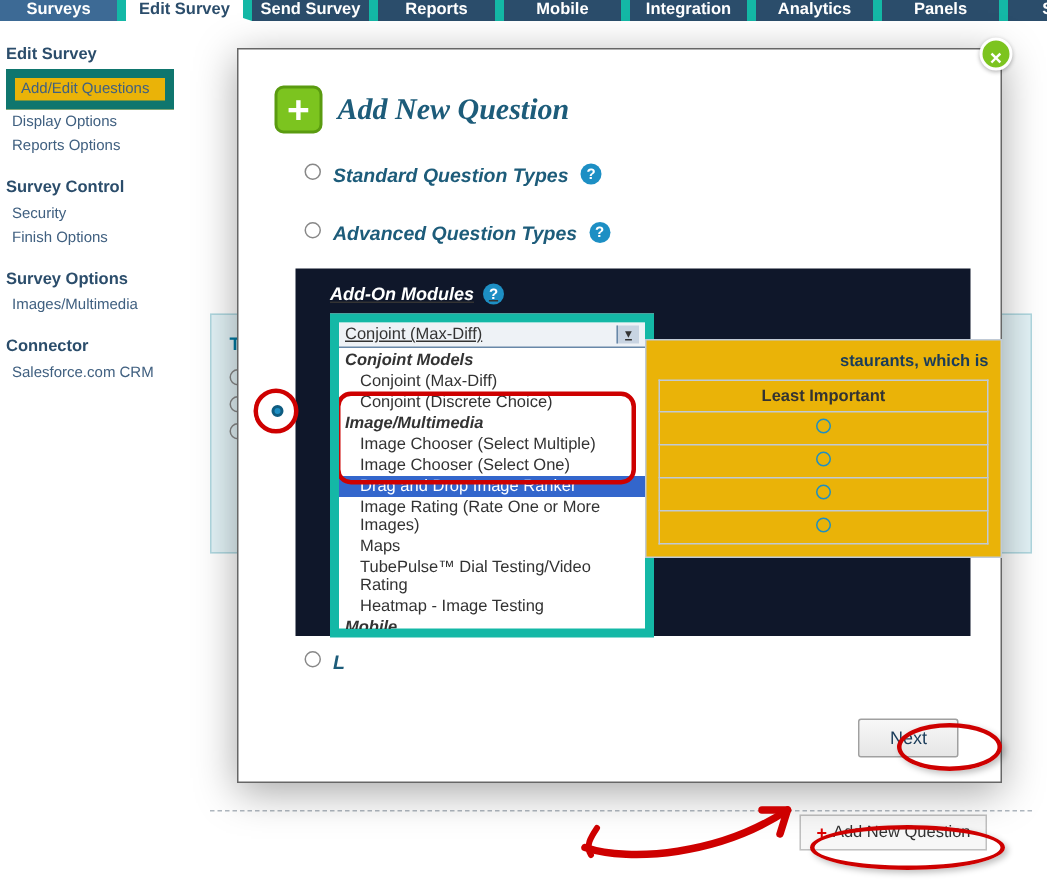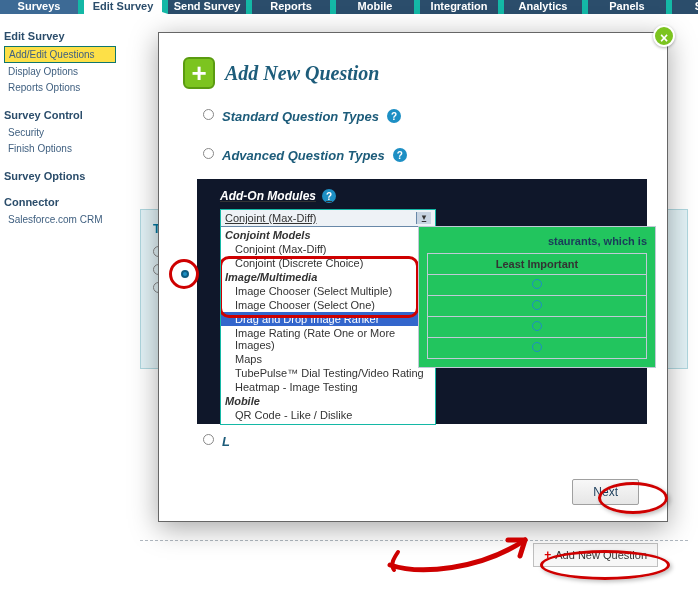--- a/index.html
+++ b/index.html
@@ -6,21 +6,21 @@
   body { background: #fff; font-size: 11px; color: #333; width: 698px; height: 595px; overflow: hidden; position: relative; }
   
   .tabbar { display: flex; background: #2b4d6b; }
   .tab { flex: 0 0 auto; padding: 0 0; color: #fff; font-size: 11px; font-weight: bold; text-align: center; border-right: 6px solid #14b8a6; cursor: pointer; width: 84px; }
   .tab.selected { background: #fff; color: #2b4d6b; border-bottom: 2px solid #fff; }
   .tab.surveys { background: #3d6a95; }
 
   .sidebar { position: absolute; left: 0; top: 24px; width: 120px; padding: 6px 4px; font-size: 10px; color: #406080; }
   .sidebar .group { margin-bottom: 14px; }
   .sidebar .group-title { font-weight: bold; color: #2b4d6b; margin-bottom: 4px; font-size: 11px; }
-  .sidebar .item { padding: 2px 4px; cursor: pointer; background: #fde047; border: 1px solid #0f766e; margin-bottom: 1px; color: #406080; }
+  .sidebar .item { padding: 2px 4px; cursor: pointer; background: #eab308; border: 6px solid #0f766e; margin-bottom: 1px; color: #406080; }
   .sidebar .item.plain { background: none; border: none; }
 
   .main-area { position: absolute; left: 130px; top: 24px; right: 0; bottom: 0; padding: 10px; }
   .survey-box { background: #e3f3f7; border: 1px solid #b0d8e0; padding: 12px; }
   .survey-title { color: #0078a0; font-weight: bold; font-size: 12px; margin-bottom: 10px; }
   .qopt { display: flex; align-items: center; gap: 6px; margin-bottom: 6px; font-size: 11px; color: #333; }
   .radio { width: 11px; height: 11px; border: 1px solid #888; border-radius: 50%; display: inline-block; }
 
   .add-q-btn { position: absolute; right: 40px; bottom: 28px; background: #f7f7f7; border: 1px solid #c0c0c0; padding: 4px 10px; font-size: 11px; cursor: pointer; display: flex; align-items: center; gap: 4px; }
   .plus-sm { color: #d00; font-weight: bold; font-size: 12px; }
@@ -36,30 +36,30 @@
   .modal-title { font-family: Georgia, serif; font-style: italic; font-size: 20px; color: #1d5c7a; font-weight: bold; }
   
   .qtype-row { display: flex; align-items: flex-start; gap: 8px; padding: 6px 0 6px 44px; font-size: 13px; color: #1d5c7a; font-family: Georgia, serif; font-style: italic; font-weight: bold; }
   .help-q { display: inline-flex; width: 14px; height: 14px; border-radius: 50%; background: #1d8fc4; color: #fff; font-size: 10px; font-style: normal; font-family: Arial; align-items: center; justify-content: center; }
   
   .addon-panel { margin: 10px 20px 0 38px; background: #0f172a; padding: 10px 12px 12px 23px; position: relative; height: 245px; text-decoration: underline; }
   .addon-label { color: #fff; font-family: Georgia, serif; font-style: italic; font-weight: bold; font-size: 12px; margin-bottom: 6px; display: flex; align-items: center; gap: 6px; }
   .addon-radio-circle { position: absolute; left: -28px; top: 80px; width: 30px; height: 30px; border: 3px solid #ce0000; border-radius: 50%; }
   .addon-radio-dot { position: absolute; left: -16px; top: 91px; width: 8px; height: 8px; border-radius: 50%; background: #1d8fc4; border: 2px solid #0f5c80; }
 
-  .dropdown-outer { background: #fff; border: 1px solid #14b8a6; width: 216px; height: 216px; overflow: hidden; position: relative; font-size: 11px; }
+  .dropdown-outer { background: #fff; border: 6px solid #14b8a6; width: 216px; height: 216px; overflow: hidden; position: relative; font-size: 11px; }
   .dd-selected { padding: 2px 4px; border-bottom: 1px solid #6888a8; background: #eef2f6; display: flex; justify-content: space-between; align-items: center; }
   .dd-selected .chev { width: 15px; height: 12px; background: #c8d4e2; border-left: 1px solid #6888a8; text-align: center; font-size: 9px; color: #333; }
   .dd-list { position: absolute; top: 18px; left: 0; right: 0; bottom: 0; overflow-y: auto; }
   .dd-group { font-style: italic; font-weight: bold; padding: 1px 4px; }
   .dd-item { padding: 1px 4px 1px 14px; cursor: pointer; }
   .dd-item.hl { background: #3366cc; color: #fff; }
   .hl-frame { position: absolute; border: 3px solid #ce0000; border-radius: 10px; pointer-events: none; }
 
-  .preview-box { position: absolute; right: 42px; top: 226px; width: 238px; background: #22c55e; border: 1px solid #c0cad6; padding: 8px; z-index: 22; }
+  .preview-box { position: absolute; right: 30px; top: 226px; width: 238px; background: #eab308; border: 1px solid #c0cad6; padding: 8px; z-index: 22; }
   .preview-box .p-title { font-weight: bold; font-size: 11px; color: #1a3c5a; margin-bottom: 6px; }
   .preview-table { width: 100%; border-collapse: collapse; font-size: 11px; }
   .preview-table th, .preview-table td { border: 1px solid #c0cad6; padding: 4px 6px; text-align: center; }
   .preview-table td .rad { display: inline-block; width: 10px; height: 10px; border: 1px solid #1d8fc4; border-radius: 50%; }
 
   .last-row { padding: 10px 0 0 44px; }
   .next-btn { position: absolute; right: 28px; bottom: 16px; background: linear-gradient(#f8f8f8,#e6e6e6); border: 1px solid #a0a0a0; padding: 5px 20px; font-size: 12px; cursor: pointer; color: #1a3c5a; border-radius: 2px; }
 
   .oval { position: absolute; border: 3px solid #ce0000; border-radius: 50%; pointer-events: none; z-index: 40; box-shadow: 2px 2px 4px rgba(0,0,0,.25); }
   
@@ -89,20 +89,21 @@
     <div class="item plain">Display Options</div>
     <div class="item plain">Reports Options</div>
   </div>
   <div class="group">
     <div class="group-title">Survey Control</div>
     <div class="item plain">Security</div>
     <div class="item plain">Finish Options</div>
   </div>
   <div class="group">
     <div class="group-title">Survey Options</div>
+    <div class="item plain">Images/Multimedia</div>
   </div>
   <div class="group">
     <div class="group-title">Connector</div>
     <div class="item plain">Salesforce.com CRM</div>
   </div>
 </div>
 
 <div class="main-area">
   <div style="height:175px"></div>
   <div class="survey-box" style="height:160px;">

